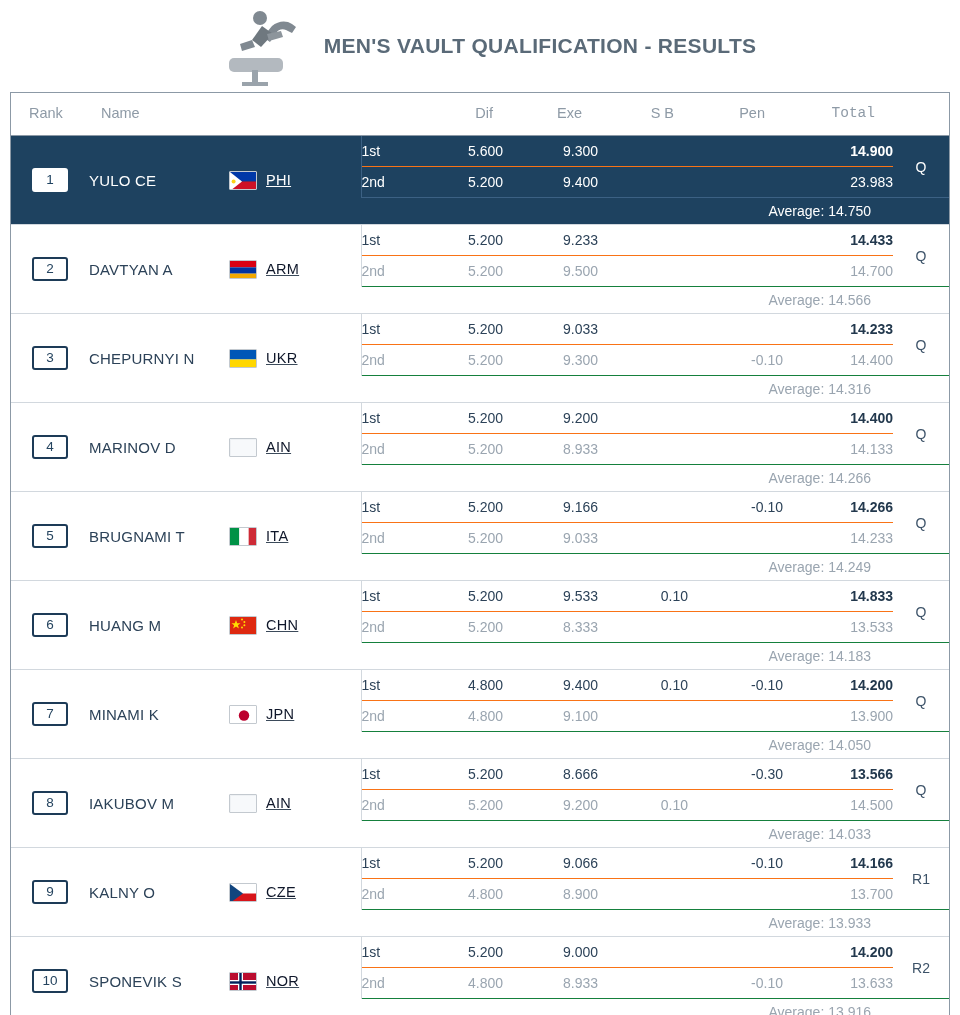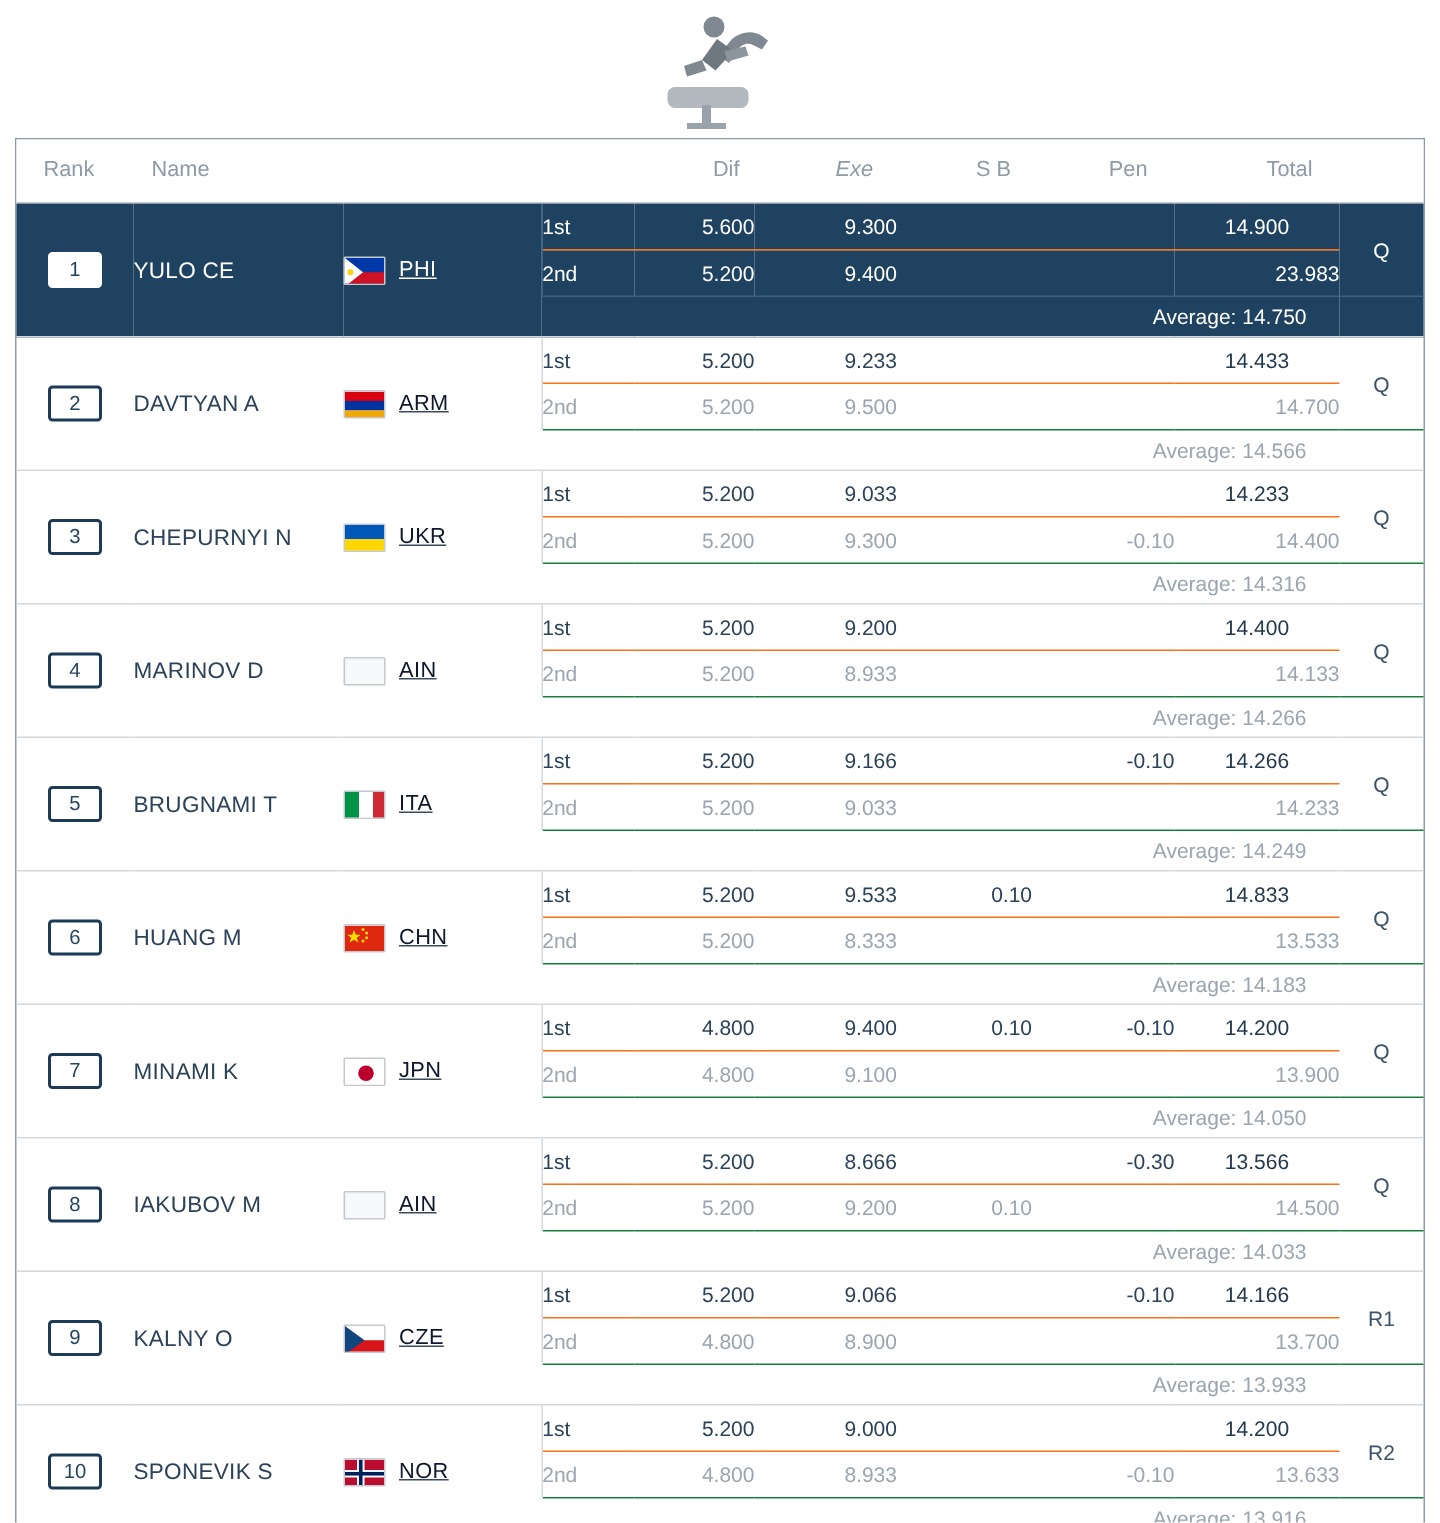--- a/index.html
+++ b/index.html
@@ -70,24 +70,24 @@
     font-weight: normal;
     color: #8e9aa6;
     padding: 12px 0 14px 0;
     border-bottom: 1px solid #8c99a6;
     text-align: right;
     background: #fff;
   }
   th.h-rank { text-align: left; padding-left: 18px; }
   th.h-name { text-align: left; padding-left: 12px; }
   th.h-dif  { padding-right: 10px; }
-  th.h-exe  { padding-right: 16px; font-style: italic; }
+  th.h-exe  { padding-right: 16px; }
   th.h-sb   { padding-right: 14px; }
   th.h-pen  { padding-right: 18px; }
-  th.h-total{ padding-right: 18px; }
+  th.h-total{ padding-right: 18px; font-family: Liberation Mono, monospace; }
 
   
   tbody tr td {
     vertical-align: middle;
     font-size: 14.5px;
   }
   .blk-sep td {
     border-top: 1px solid #d2d8de;
     height: 0;
     padding: 0;
@@ -154,21 +154,21 @@
   td.num {
     text-align: right;
     font-size: 14px;
     color: #2c4258;
   }
   td.dif   { padding-right: 18px; }
   td.exe   { padding-right: 26px; }
   td.sb    { padding-right: 22px; }
   td.pen   { padding-right: 22px; }
   td.total { padding-right: 22px; }
-  td.total.strong { font-weight: normal; color: #22384d; text-align: center; }
+  td.total.strong { font-weight: bold; color: #22384d; }
 
   tr.v-row td { height: 30px; padding: 0; }
   tr.v-row.v2 td { border-top: 1px solid #f97316; }
   tr.v-row.v2 td.num,
   tr.v-row.v2 td.vault-cell { color: #9aa5b0; }
 
   td.qual-cell {
     text-align: center;
     font-size: 14px;
     color: #3c5268;
@@ -213,20 +213,21 @@
         <rect x="28" y="76" width="26" height="4" fill="#9aa3ab"></rect>
 
         <path d="M58 20 c6 -5 14 -6 20 -2 l4 3 -4 6 -6 -3 c-4 -2 -8 0 -10 3 l-6 9 -7 -5 z" fill="#808991"></path>
         <circle cx="46" cy="12" r="7" fill="#808991"></circle>
         <path d="M48 20 l-10 14 9 7 12 -13 z" fill="#6f787f"></path>
         <path d="M38 34 l-12 4 2 7 13 -4 z" fill="#808991"></path>
         <path d="M53 28 l14 -3 2 6 -14 4 z" fill="#8d959c"></path>
       </g>
     </svg>
   </div>
+  <div class="header-title">MEN'S VAULT QUALIFICATION - RESULTS</div>
 </div>
 
 <div class="results-wrap">
   <table class="results">
     <colgroup>
       <col class="c-rank">
         <col class="c-name">
         <col class="c-flag">
         <col class="c-vault">
       <col class="c-dif">

